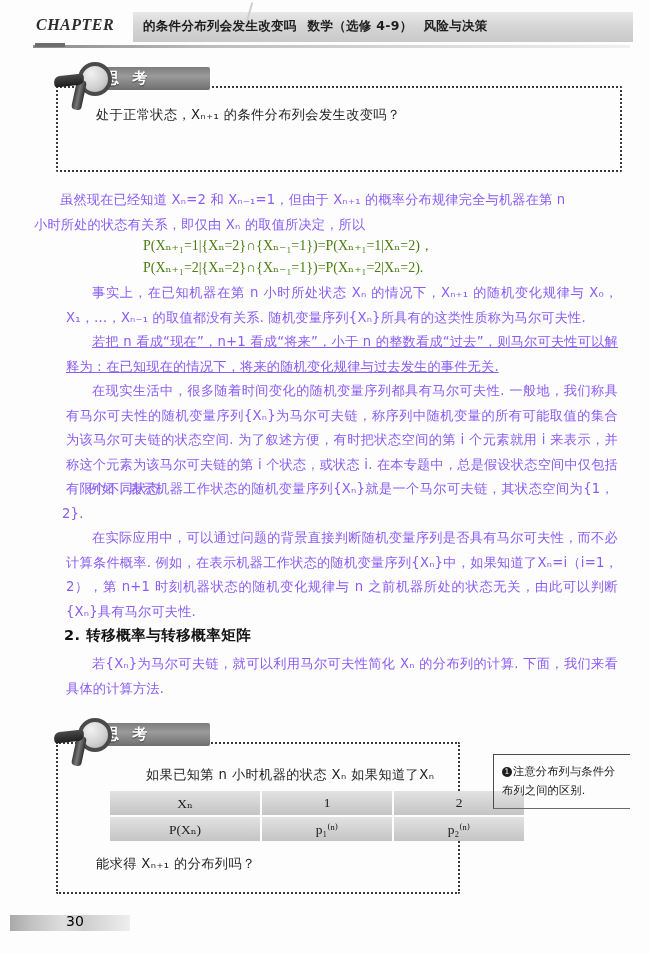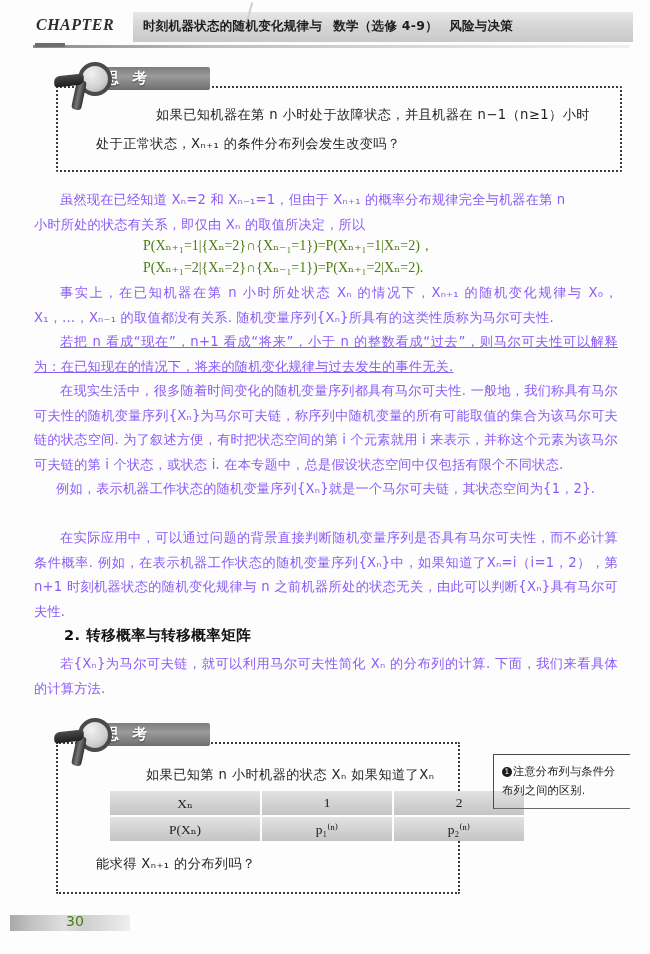--- a/index.html
+++ b/index.html
@@ -150,21 +150,21 @@
   
   .body-text {
     position: absolute;
     font-family: "DejaVu Sans", "Liberation Sans", sans-serif;
     font-size: 13.2px;
     line-height: 24.6px;
     color: #8b5cf6;
     text-align: justify;
     letter-spacing: 0.2px;
   }
-  .indent { text-indent: 26px; }
+  .indent { text-indent: 26px; margin-left: 32px; }
   .formula {
     position: absolute;
     font-family: "Liberation Serif", "DejaVu Serif", serif;
     font-size: 14px;
     color: #4d7c0f;
     white-space: nowrap;
   }
 
   
   .section-head {
@@ -233,49 +233,48 @@
     height: 16px;
     background: linear-gradient(90deg,#9a9a9a 0%, #b8b8b8 18%, #d9d9d9 45%, #c6c6c6 62%, #ececec 100%);
     opacity: .85;
   }
   .page-num {
     position: absolute;
     left: 66px;
     top: 913px;
     font-family: "DejaVu Sans", "Liberation Sans", sans-serif;
     font-size: 14px;
-    color: #4d7c0f;
+    color: #000000;
   }
 </style>
 </head>
 <body>
 
 <div class="page">
 
   <div class="header">
     <div class="header-band"></div>
     <div class="header-slash"></div>
     <div class="chapter-word">CHAPTER</div>
     <div class="header-text">
-      <span>时刻机器状态的随机变化规律与</span><span class="gap"></span><span>数学（选修 4-9）</span><span class="gap"></span><span>风险与决策</span>
+      <span>的条件分布列会发生改变吗</span><span class="gap"></span><span>数学（选修 4-9）</span><span class="gap"></span><span>风险与决策</span>
     </div>
   </div>
   <div class="header-rule"></div>
   <div class="header-rule-tick"></div>
 
   <div class="think-box" style="left:56px; top:86px; width:562px; height:82px;"></div>
   <div class="think-tab" style="left:92px; top:67px; width:118px;"></div>
   <div class="think-label" style="left:104px; top:69px;">思 考</div>
   <div class="magnifier" style="left:58px; top:62px;">
     <div class="mag-ring"></div>
     <div class="mag-handle"></div>
     <div class="mag-grip"></div>
   </div>
   <div class="think-text" style="left:96px; top:100px; width:500px;">
-    <div style="text-indent:60px;">如果已知机器在第 n 小时处于故障状态，并且机器在 n−1（n≥1）小时</div>
     <div>处于正常状态，Xₙ₊₁ 的条件分布列会发生改变吗？</div>
   </div>
 
   <div class="body-text" style="left:34px; top:188px; width:584px;">
     <div style="text-indent:26px;">虽然现在已经知道 Xₙ=2 和 Xₙ₋₁=1，但由于 Xₙ₊₁ 的概率分布规律完全与机器在第 n</div>
     <div>小时所处的状态有关系，即仅由 Xₙ 的取值所决定，所以</div>
   </div>
 
   <div class="formula" style="left:143px; top:237px;">P(Xₙ₊₁=1|{Xₙ=2}∩{Xₙ₋₁=1})=P(Xₙ₊₁=1|Xₙ=2)，</div>
   <div class="formula" style="left:143px; top:259px;">P(Xₙ₊₁=2|{Xₙ=2}∩{Xₙ₋₁=1})=P(Xₙ₊₁=2|Xₙ=2).</div>

